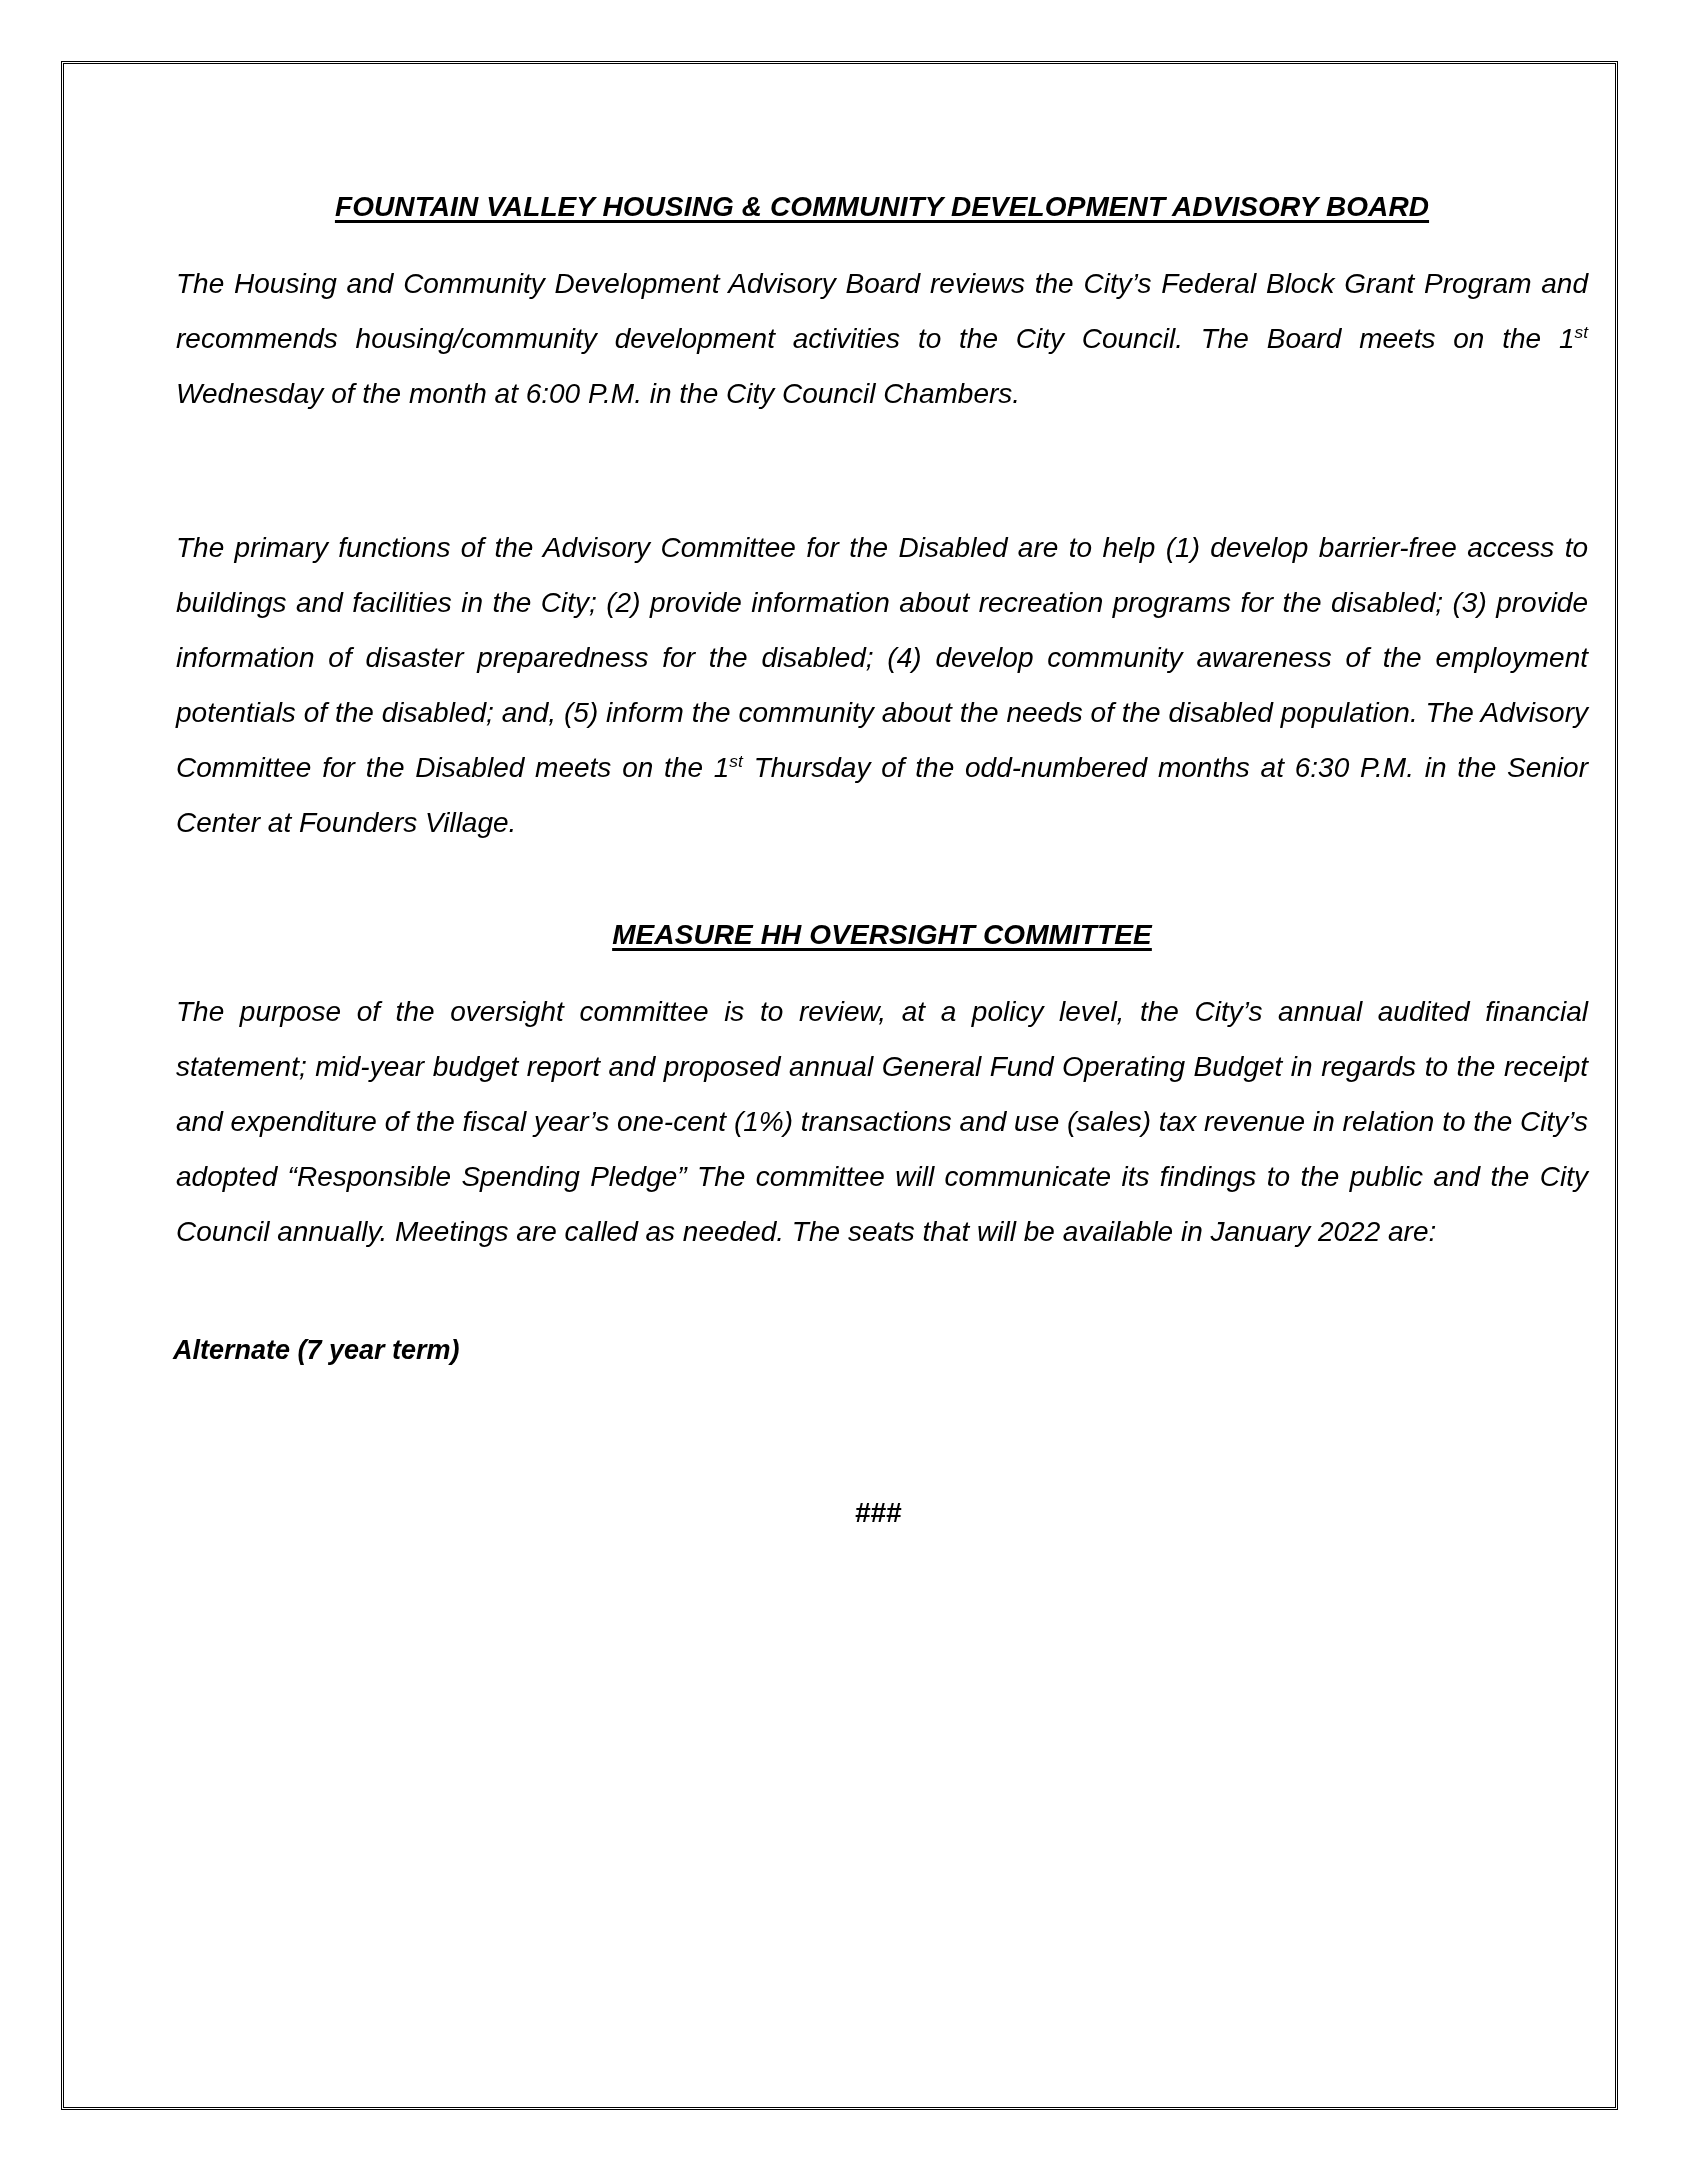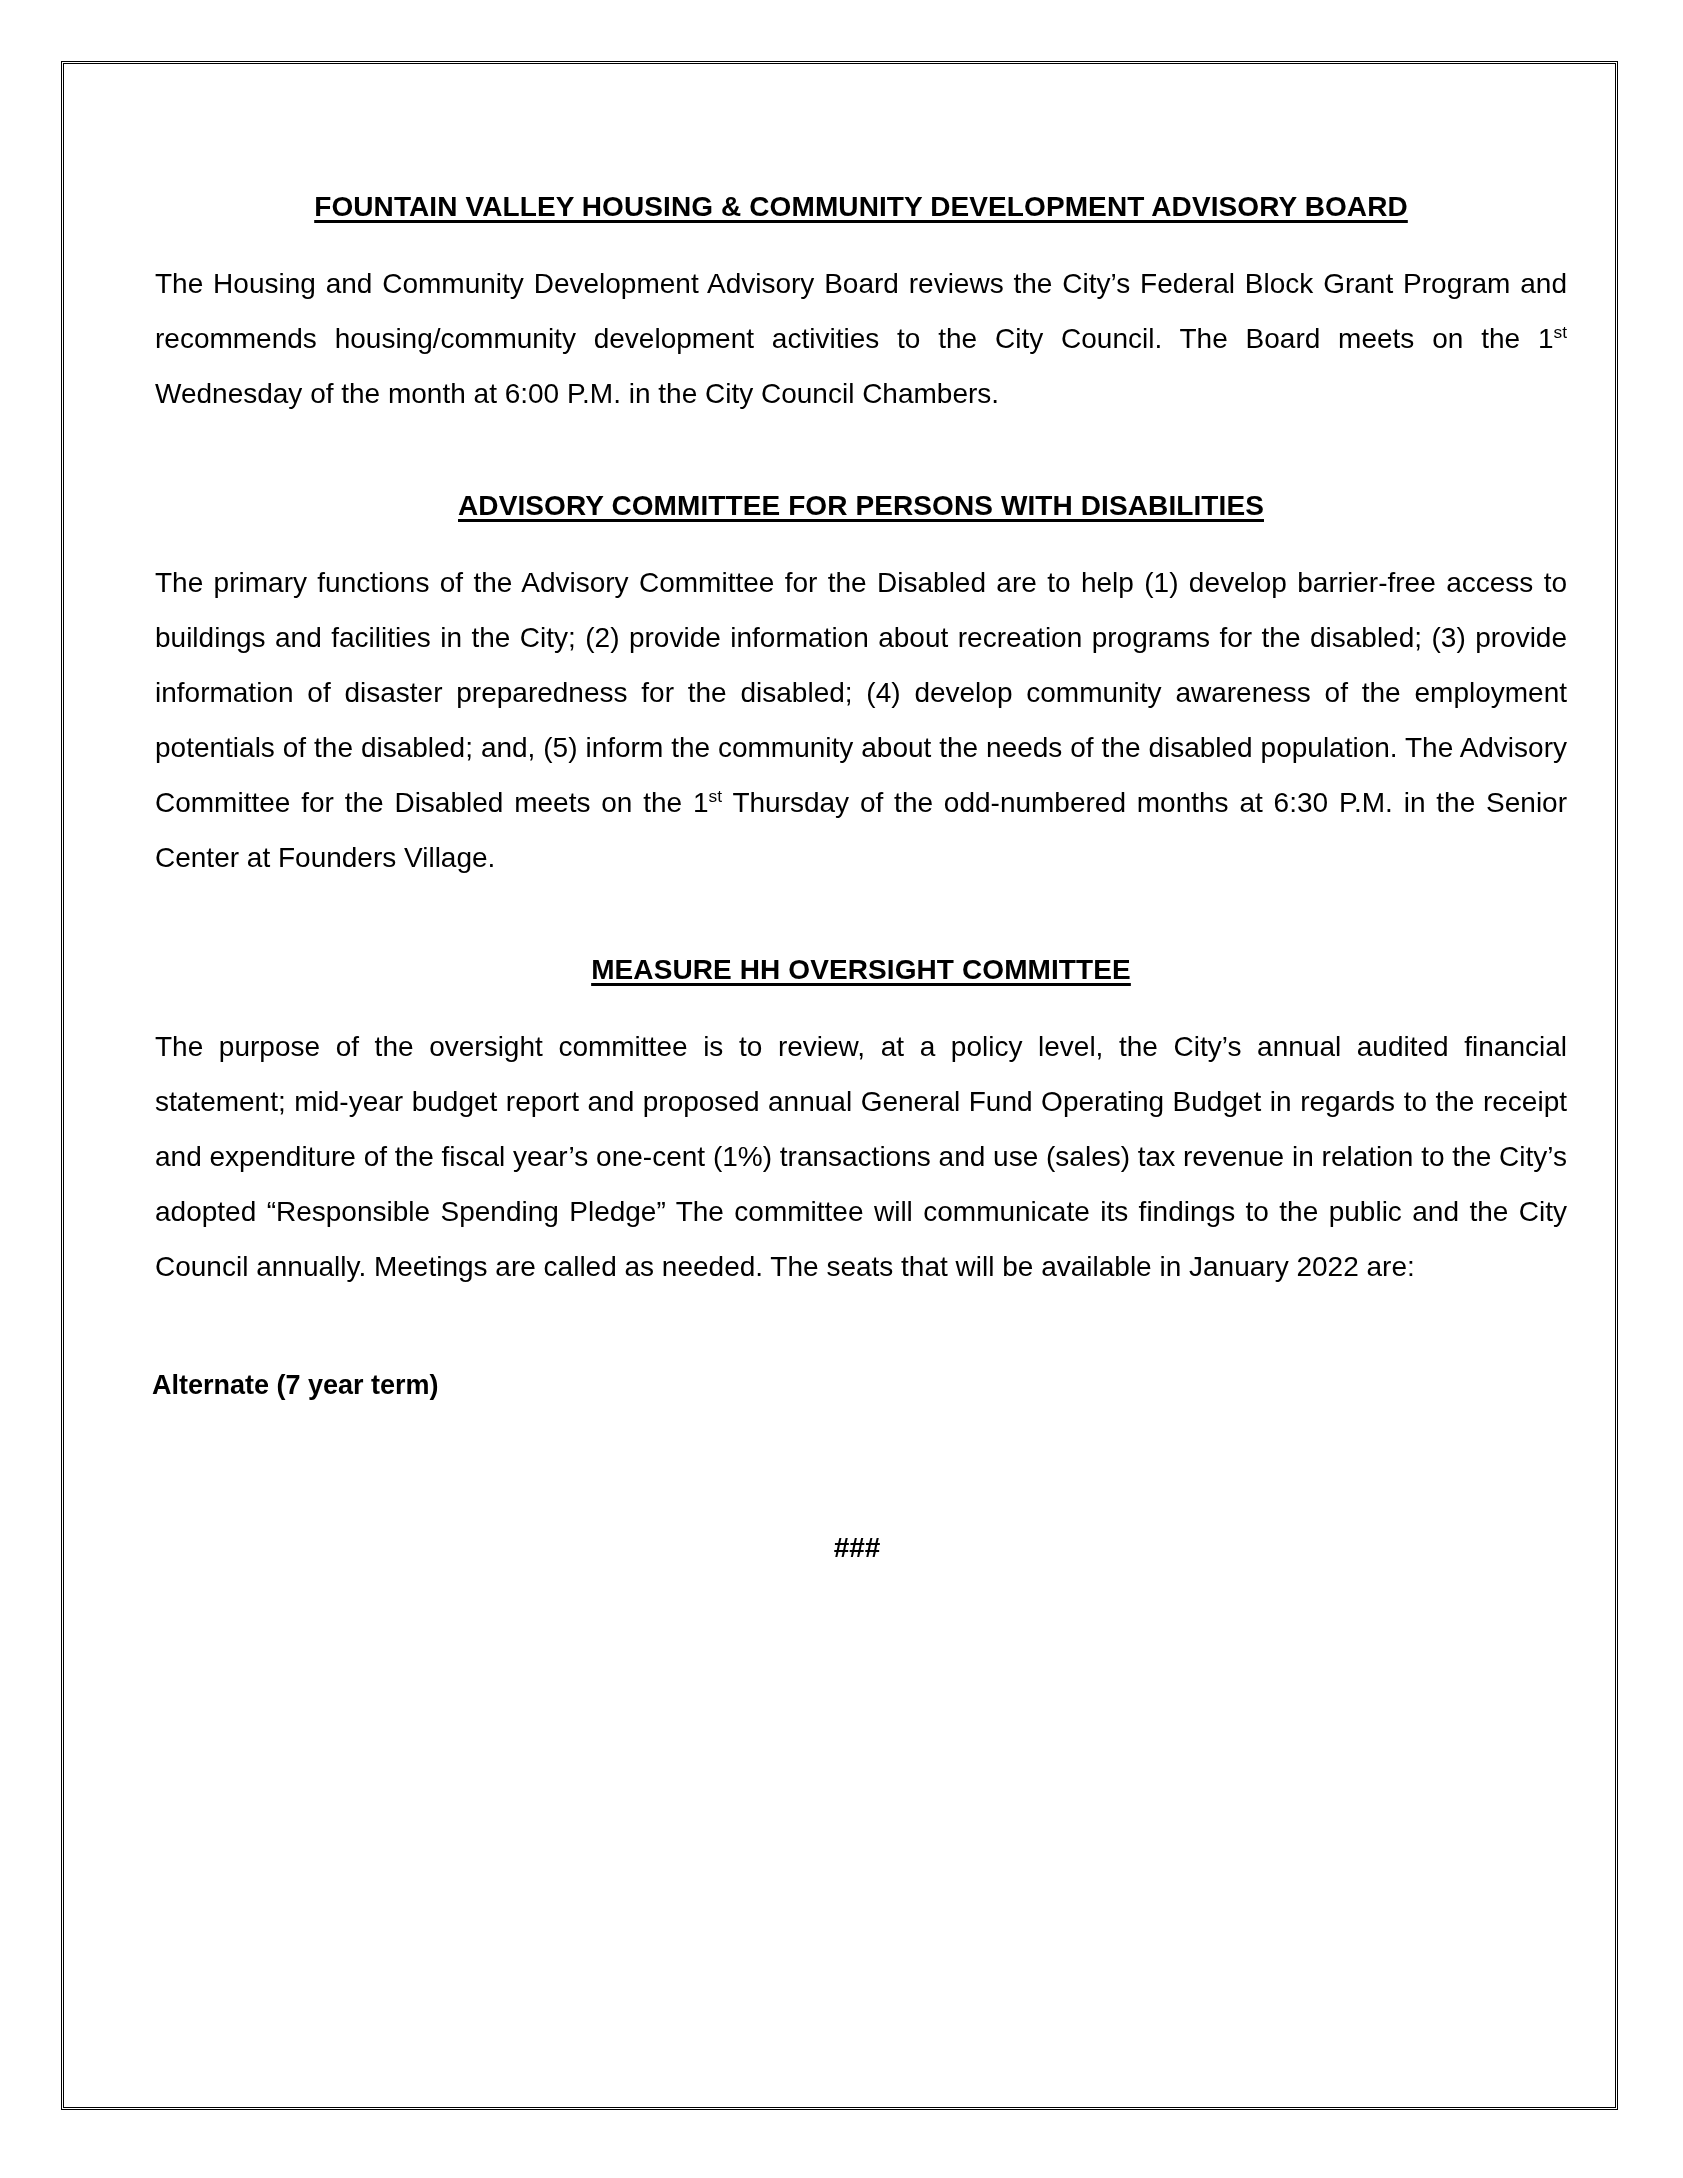--- a/index.html
+++ b/index.html
@@ -22,23 +22,24 @@
     top: 61px;
     width: 1557px;
     height: 2049px;
     border: 3px double #000000;
     box-sizing: border-box;
     background: #ffffff;
   }
 
   .content {
     position: absolute;
-    left: 79px;
+    left: 100px;
     top: 125px;
     width: 1436px;
+    font-style: italic;
   }
 
   .section-heading {
     text-align: center;
     font-size: 28px;
     font-weight: bold;
     letter-spacing: 0.1px;
     margin: 0;
     line-height: 1.25;
   }
@@ -96,21 +97,20 @@
 
 <div class="page-frame">
   <div class="content">
 
     <div class="section-heading"><span class="htext">FOUNTAIN VALLEY HOUSING &amp; COMMUNITY DEVELOPMENT ADVISORY BOARD</span></div>
     <div class="gap-small"></div>
     <p class="body-para last-line-left"><span>The Housing and Community Development Advisory Board reviews the City’s Federal Block Grant Program and recommends housing/community development activities to the City Council.  The Board meets on the 1</span><sup>st</sup><span> Wednesday of the month at 6:00 P.M. in the City Council Chambers.</span></p>
 
     <div class="gap-block"></div>
 
-    <div class="section-heading"><span class="htext">ADVISORY COMMITTEE FOR PERSONS WITH DISABILITIES</span></div>
     <div class="gap-small"></div>
     <p class="body-para last-line-left"><span>The primary functions of the Advisory Committee for the Disabled are to help (1) develop barrier-free access to buildings and facilities in the City; (2) provide information about recreation programs for the disabled; (3) provide information of disaster preparedness for the disabled; (4) develop community awareness of the employment potentials of the disabled; and, (5) inform the community about the needs of the disabled population.  The Advisory Committee for the Disabled meets on the 1</span><sup>st</sup><span> Thursday of the odd-numbered months at 6:30 P.M. in the Senior Center at Founders Village.</span></p>
 
     <div class="gap-block"></div>
 
     <div class="section-heading"><span class="htext">MEASURE HH OVERSIGHT COMMITTEE</span></div>
     <div class="gap-small"></div>
     <p class="body-para last-line-left">The purpose of the oversight committee is to review, at a policy level, the City’s annual audited financial statement; mid-year budget report and proposed annual General Fund Operating Budget in regards to the receipt and expenditure of the fiscal year’s one-cent (1%) transactions and use (sales) tax revenue in relation to the City’s adopted “Responsible Spending Pledge” The committee will communicate its findings to the public and the City Council annually. Meetings are called as needed.  The seats that will be available in January 2022 are:</p>
 
     <div class="gap-block"></div>

